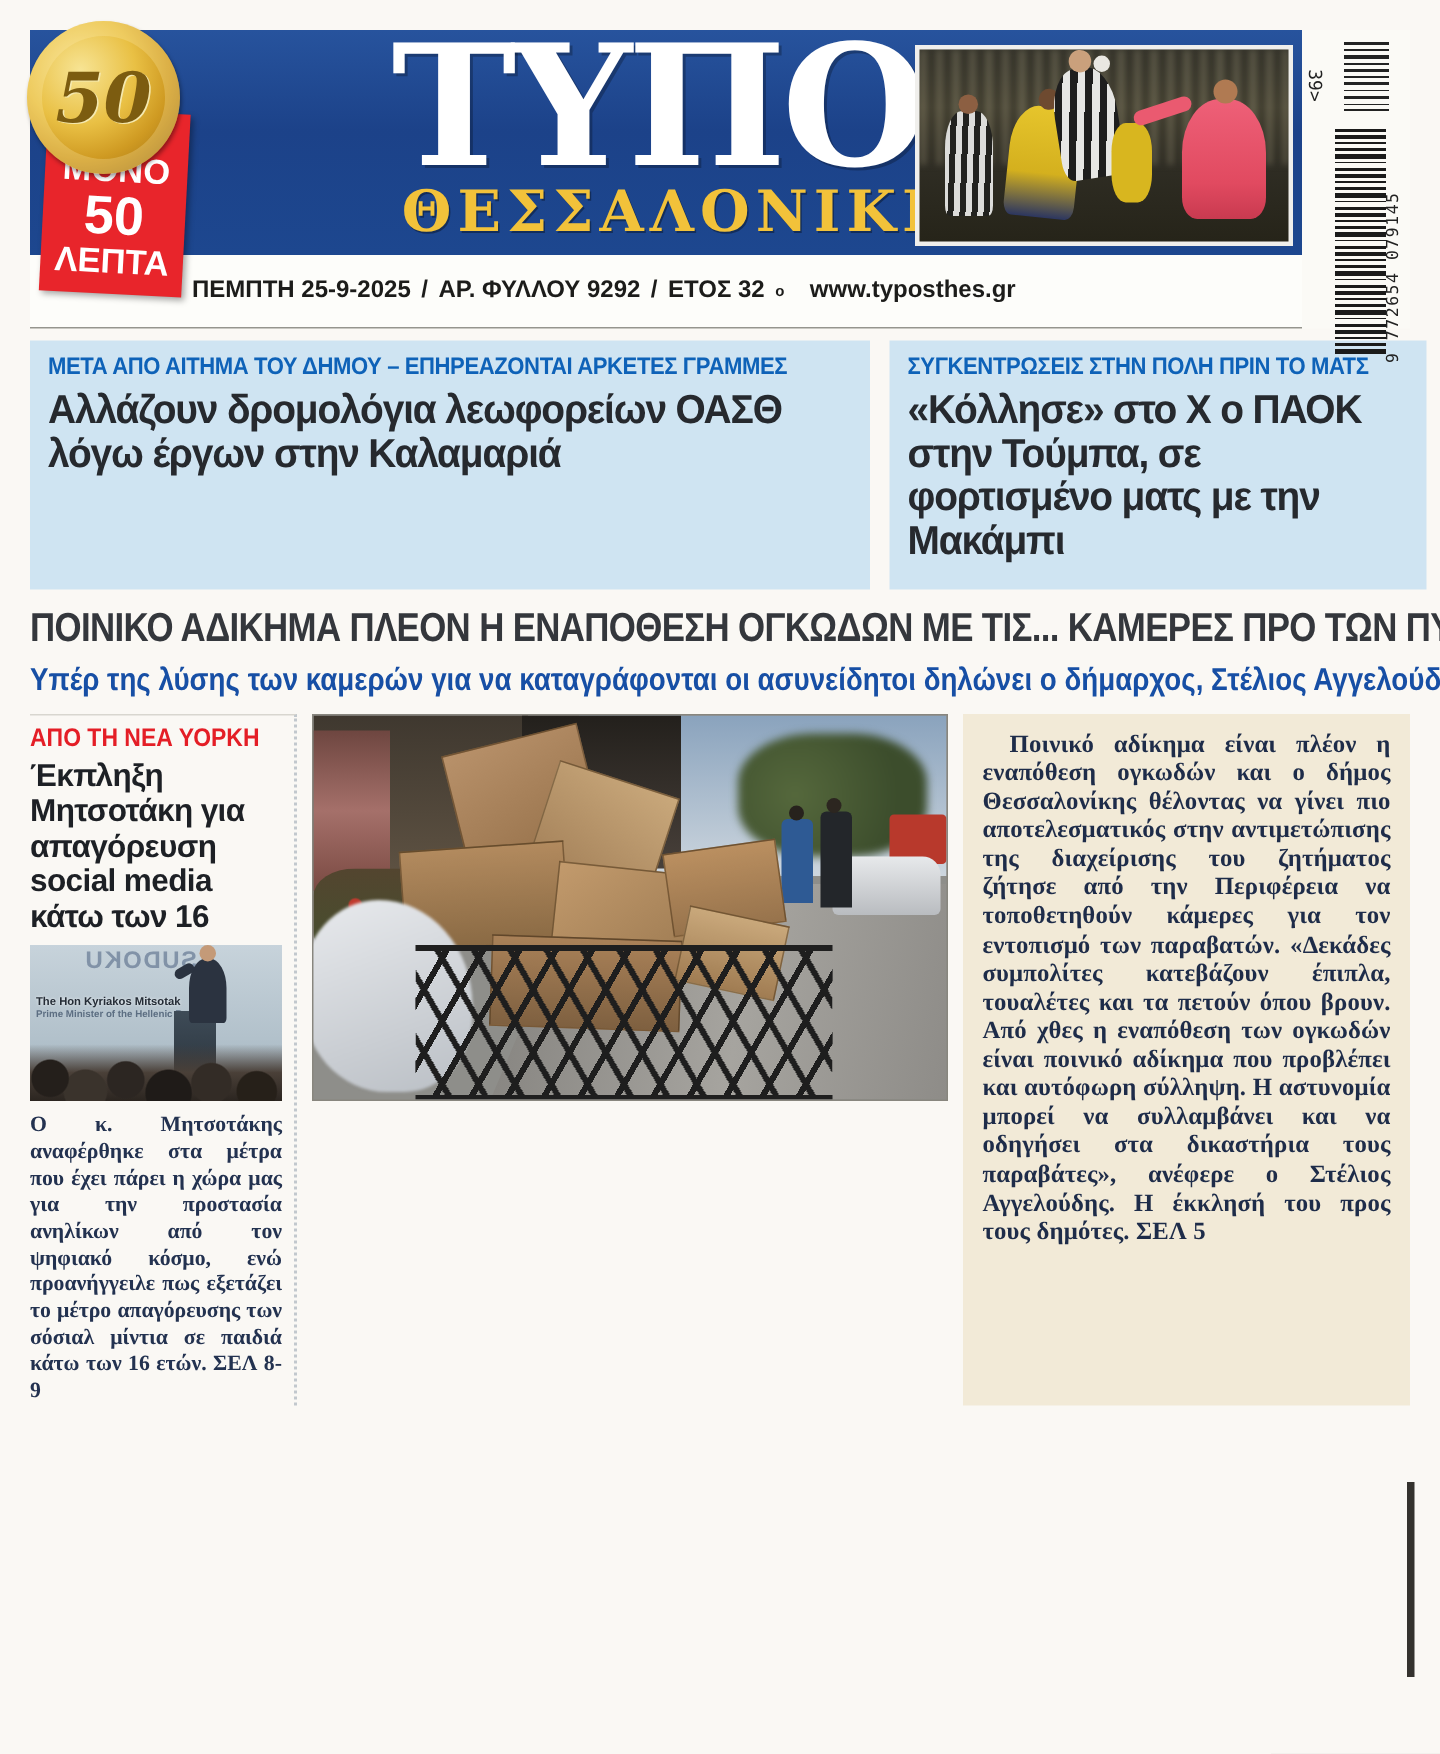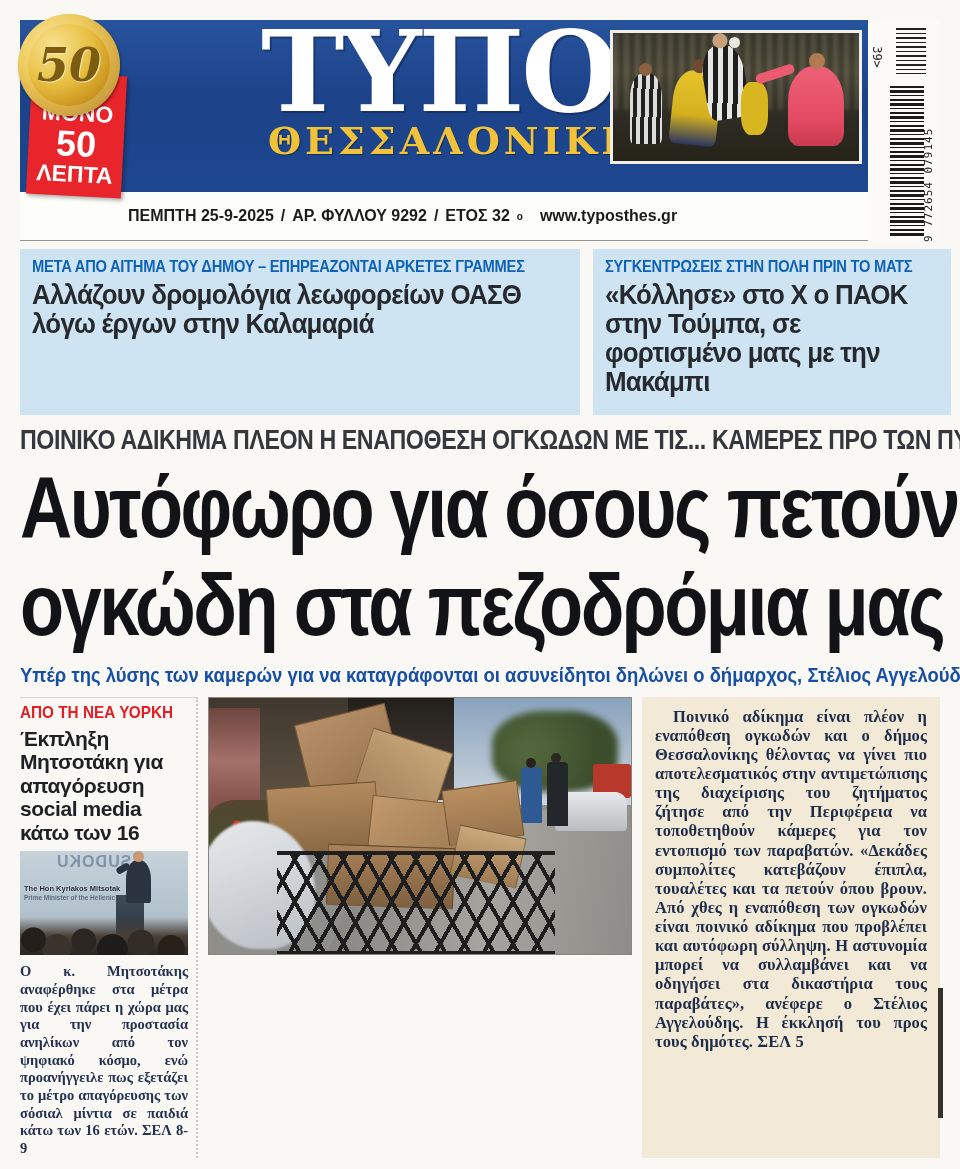--- a/index.html
+++ b/index.html
@@ -3,21 +3,21 @@
 <meta charset="utf-8">
 <style>
   * { margin:0; padding:0; box-sizing:border-box; }
   body { background:#e8e6e1; font-family:"Liberation Sans", sans-serif; }
   .page { position:relative; width:960px; height:1169px; margin:0 auto;
           background:#faf8f4; padding:20px 20px 0; overflow:hidden; }
 
   
   .masthead { display:flex; }
   .mast-left { flex:1; }
-  .mast-blue { position:relative; height:172px;
+  .mast-blue { position:relative; height:150px;
     background:linear-gradient(180deg,#27539d 0%,#1c4289 45%,#1d478f 100%); }
   .coin { position:absolute; left:-2px; top:-6px; width:102px; height:102px; border-radius:50%;
     background:radial-gradient(circle at 35% 32%, #f7e494 0%, #e9c044 38%, #cf9a22 62%, #a87716 85%, #8a5f0e 100%);
     box-shadow:inset 0 0 0 10px rgba(255,240,180,.25), 1px 2px 3px rgba(0,0,0,.4);
     display:flex; align-items:center; justify-content:center; z-index:3;
     font-family:"DejaVu Serif", serif; font-style:italic; font-weight:bold;
     font-size:46px; color:#7c5c10; text-shadow:1px 1px 0 #f5e9b0; }
   .price-tag { position:absolute; left:9px; top:54px; width:95px; height:122px;
     background:#e8252b; transform:rotate(3deg); z-index:2;
     display:flex; flex-direction:column; align-items:center; justify-content:flex-end;
@@ -254,24 +254,20 @@
       <h2 class="teaser-headline">Αλλάζουν δρομολόγια λεωφορείων ΟΑΣΘ λόγω έργων στην Καλαμαριά</h2>
     </article>
     <article class="teaser teaser-2">
       <span class="teaser-kicker">ΣΥΓΚΕΝΤΡΩΣΕΙΣ ΣΤΗΝ ΠΟΛΗ ΠΡΙΝ ΤΟ ΜΑΤΣ</span>
       <h2 class="teaser-headline">«Κόλλησε» στο Χ ο ΠΑΟΚ στην Τούμπα, σε φορτισμένο ματς με την Μακάμπι</h2>
     </article>
   </section>
 
   <section class="main-story">
     <span class="main-kicker">ΠΟΙΝΙΚΟ ΑΔΙΚΗΜΑ ΠΛΕΟΝ Η ΕΝΑΠΟΘΕΣΗ ΟΓΚΩΔΩΝ ΜΕ ΤΙΣ... ΚΑΜΕΡΕΣ ΠΡΟ ΤΩΝ ΠΥΛΩΝ</span>
-    <h1 class="main-headline">
-      <span>Αυτόφωρο για όσους πετούν</span>
-      <span>ογκώδη στα πεζοδρόμια μας</span>
-    </h1>
     <span class="subdeck">Υπέρ της λύσης των καμερών για να καταγράφονται οι ασυνείδητοι δηλώνει ο δήμαρχος, Στέλιος Αγγελούδης</span>
   </section>
 
   <section class="middle">
 
     <aside class="col-left">
       <span class="rail-kicker">ΑΠΟ ΤΗ ΝΕΑ ΥΟΡΚΗ</span>
       <h3 class="rail-headline">Έκπληξη Μητσοτάκη για απαγόρευση social media κάτω των 16</h3>
       <div class="mits-photo">
         <span class="mp-backdrop">SUDOKU</span>

